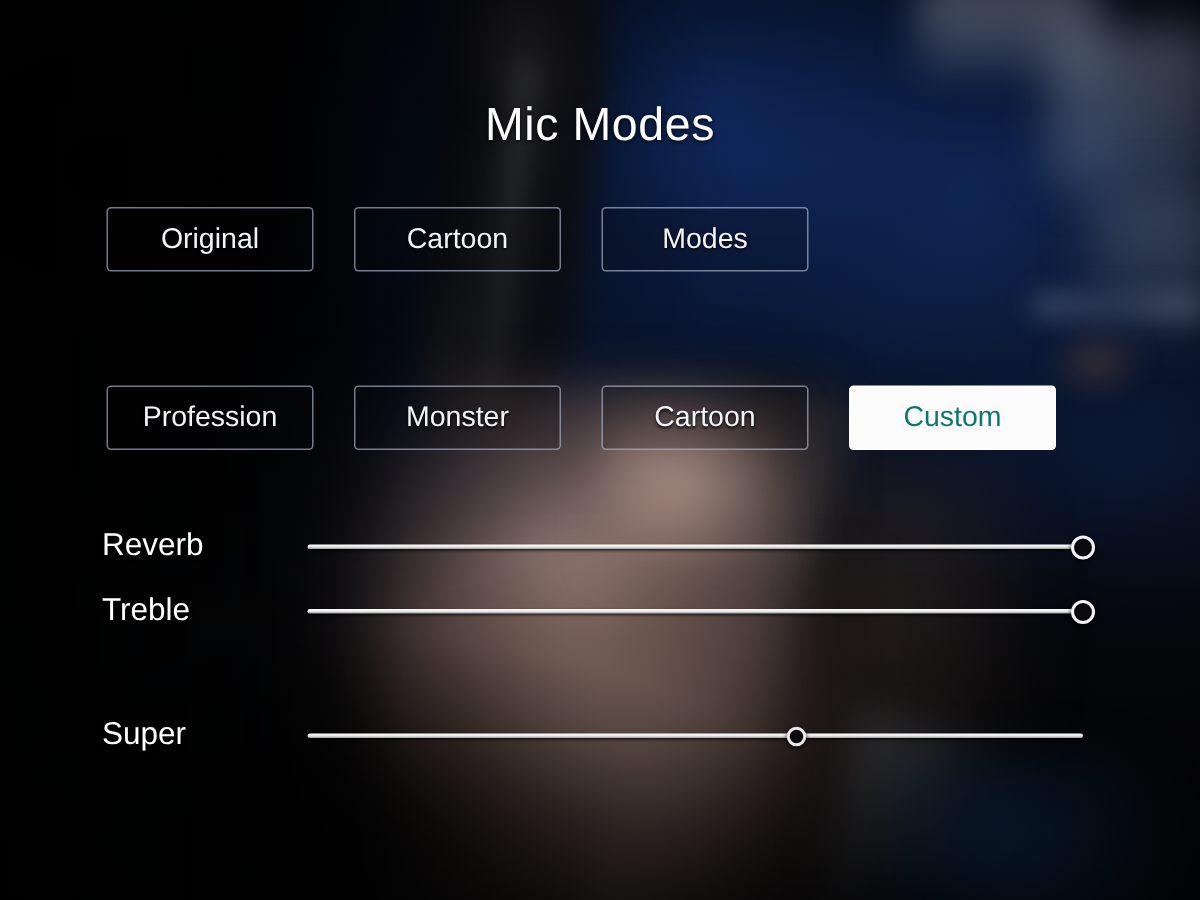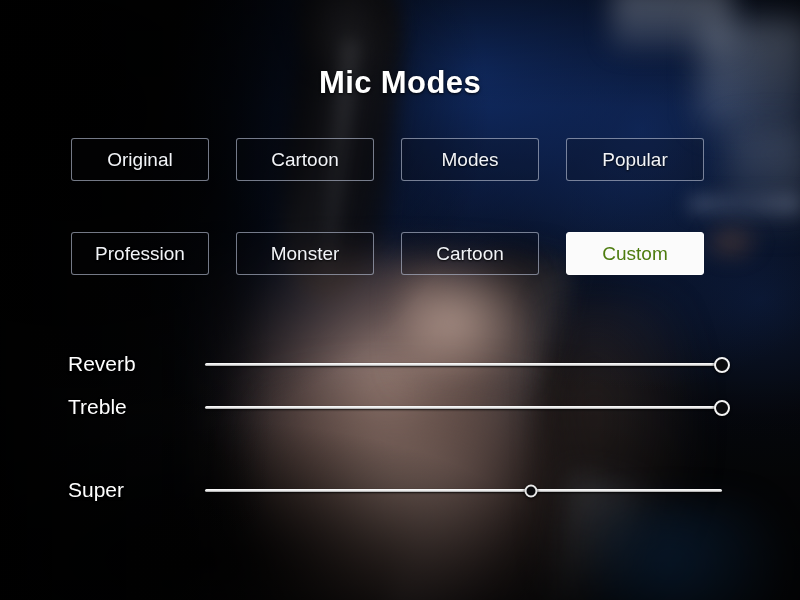--- a/index.html
+++ b/index.html
@@ -170,58 +170,58 @@
     position: absolute;
     inset: 0;
   }
 
   #title {
     position: absolute;
     left: 0; top: 65px;
     width: 800px;
     text-align: center;
     font-size: 31px;
-    font-weight: bold;
+    font-weight: normal;
     color: #ffffff;
     letter-spacing: 0.4px;
     text-shadow: 0 1px 3px rgba(0,0,0,0.85);
   }
 
   .mode-grid {
     position: absolute;
     left: 71px;
     top: 138px;
     width: 660px;
   }
 
   .mode-row {
     display: flex;
     gap: 27px;
-    margin-bottom: 51px;
+    margin-bottom: 76px;
   }
 
   .mode-btn {
     width: 138px;
     height: 43px;
     display: flex;
     align-items: center;
     justify-content: center;
     border: 1px solid rgba(188,196,214,0.62);
     border-radius: 3px;
     background: rgba(8,10,16,0.20);
     color: #f2f4f8;
     font-size: 19px;
     text-shadow: 0 1px 2px rgba(0,0,0,0.9);
     white-space: nowrap;
   }
 
   .mode-btn.selected {
     background: #fbfbfb;
     border-color: #ffffff;
-    color: #4d7c0f;
+    color: #0f766e;
     text-shadow: none;
   }
 
   
   .sliders {
     position: absolute;
     left: 0; top: 0;
     width: 672px; height: 600px;
   }
 
@@ -301,23 +301,20 @@
         <div class="mode-row">
           <div class="mode-btn">
             <span>Original</span>
           </div>
           <div class="mode-btn">
             <span>Cartoon</span>
           </div>
           <div class="mode-btn">
             <span>Modes</span>
           </div>
-          <div class="mode-btn">
-            <span>Popular</span>
-          </div>
         </div>
         <div class="mode-row">
           <div class="mode-btn">
             <span>Profession</span>
           </div>
           <div class="mode-btn">
             <span>Monster</span>
           </div>
           <div class="mode-btn">
             <span>Cartoon</span>

